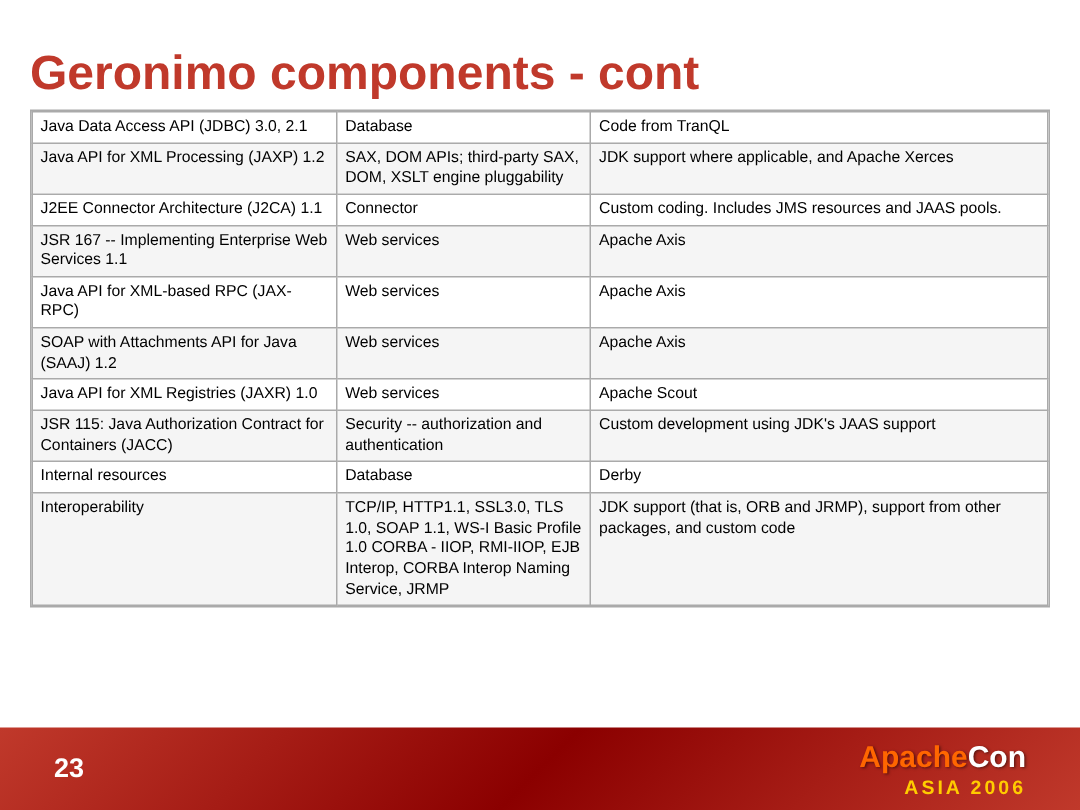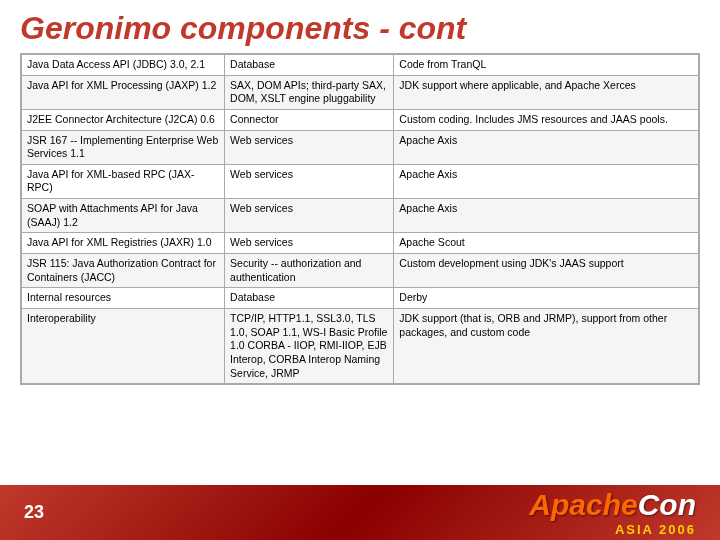--- a/index.html
+++ b/index.html
@@ -10,21 +10,21 @@
       font-family: Arial, sans-serif;
       overflow: hidden;
       position: relative;
     }
 
     .page-title {
       font-size: 32px;
       font-weight: bold;
       color: #c0392b;
       padding: 10px 20px 6px 20px;
-      font-style: italic;
+      margin-top: 20px;
     }
 
     .table-container {
       margin: 0 20px;
       border: 1px solid #aaa;
       border-collapse: collapse;
       width: calc(100% - 40px);
     }
 
     table {
@@ -55,40 +55,39 @@
     .footer {
       position: absolute;
       bottom: 0;
       left: 0;
       right: 0;
       height: 55px;
       background: linear-gradient(135deg, #c0392b 0%, #8b0000 50%, #c0392b 100%);
       display: flex;
       align-items: center;
       justify-content: space-between;
-      padding: 0 24px;
+      padding: 0 36px;
       text-align: right;
     }
 
     .footer-left {
       color: #fff;
       font-size: 18px;
       font-weight: bold;
     }
 
     .apache-con-logo {
       display: flex;
       flex-direction: column;
       align-items: flex-end;
     }
 
     .apache-con-text {
-      font-size: 30px;
+      font-size: 20px;
       font-weight: bold;
-      font-style: italic;
       color: #fff;
       text-shadow: 1px 1px 2px rgba(0,0,0,0.5);
     }
 
     .asia-text {
       color: #ffcc00;
       font-size: 13px;
       font-weight: bold;
       letter-spacing: 2px;
     }
@@ -105,21 +104,21 @@
           <td class="col1">Java Data Access API (JDBC) 3.0, 2.1</td>
           <td class="col2">Database</td>
           <td class="col3">Code from TranQL</td>
         </tr>
         <tr>
           <td class="col1">Java API for XML Processing (JAXP) 1.2</td>
           <td class="col2">SAX, DOM APIs; third-party SAX, DOM, XSLT engine pluggability</td>
           <td class="col3">JDK support where applicable, and Apache Xerces</td>
         </tr>
         <tr>
-          <td class="col1">J2EE Connector Architecture (J2CA) 0.6</td>
+          <td class="col1">J2EE Connector Architecture (J2CA) 1.1</td>
           <td class="col2">Connector</td>
           <td class="col3">Custom coding. Includes JMS resources and JAAS pools.</td>
         </tr>
         <tr>
           <td class="col1">JSR 167 -- Implementing Enterprise Web Services 1.1</td>
           <td class="col2">Web services</td>
           <td class="col3">Apache Axis</td>
         </tr>
         <tr>
           <td class="col1">Java API for XML-based RPC (JAX-RPC)</td>

